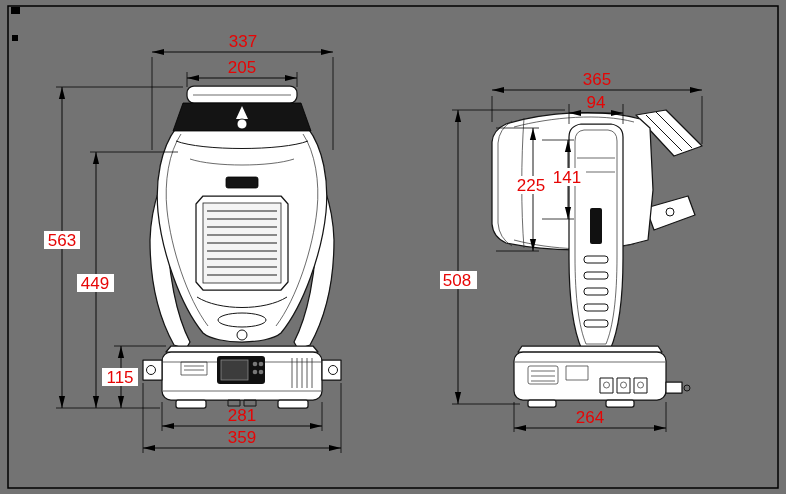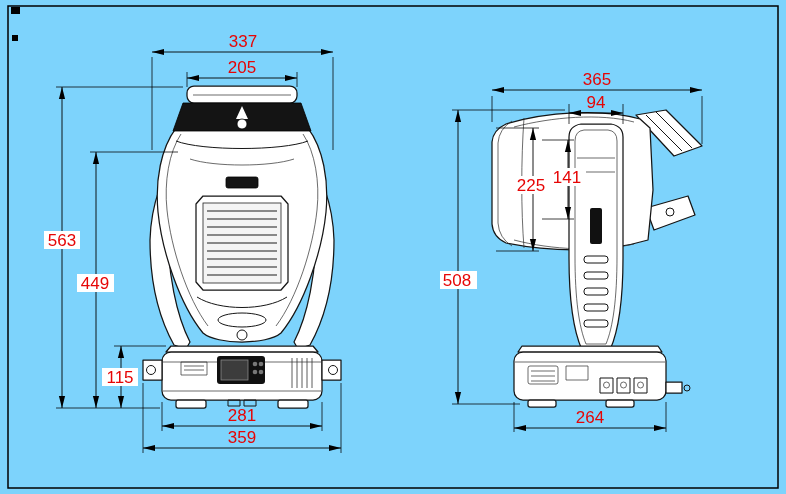--- a/index.html
+++ b/index.html
@@ -5,21 +5,21 @@
   html, body {
     margin: 0;
     padding: 0;
     background: #ffffff;
     font-family: "Liberation Sans", sans-serif;
   }
   #canvas {
     position: relative;
     width: 786px;
     height: 494px;
-    background: #7dd3fc;
+    background: #737373;
     overflow: hidden;
     text-align: center;
   }
   svg { display: block; }
   .ol  { fill: #ffffff; stroke: #151515; stroke-width: 1.25; stroke-linejoin: round; }
   .ln  { fill: none; stroke: #151515; stroke-width: 1; stroke-linejoin: round; }
   .tn  { fill: none; stroke: #2b2b2b; stroke-width: 0.7; stroke-linejoin: round; }
   .dk  { fill: #141414; stroke: #000000; stroke-width: 0.8; }
   .dim { fill: none; stroke: #000000; stroke-width: 0.9; }
   .ext { fill: none; stroke: #000000; stroke-width: 0.75; }

